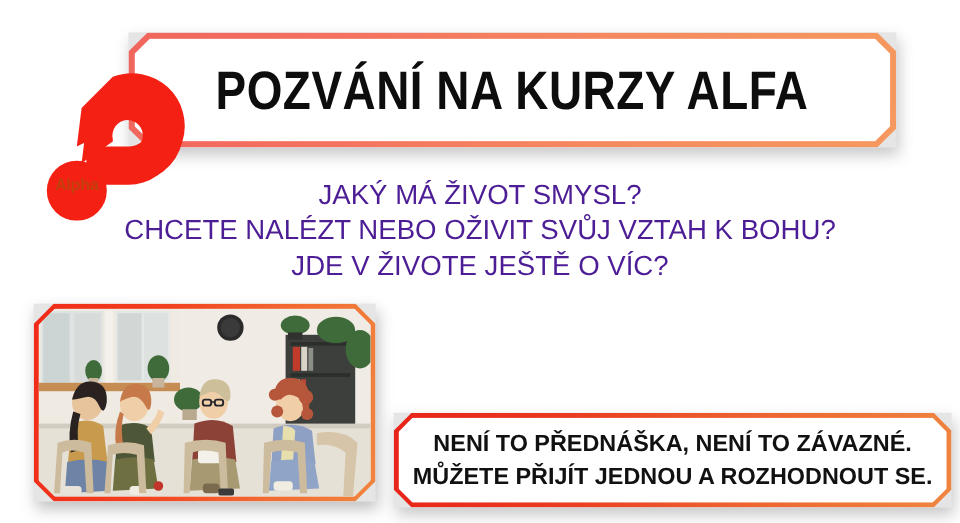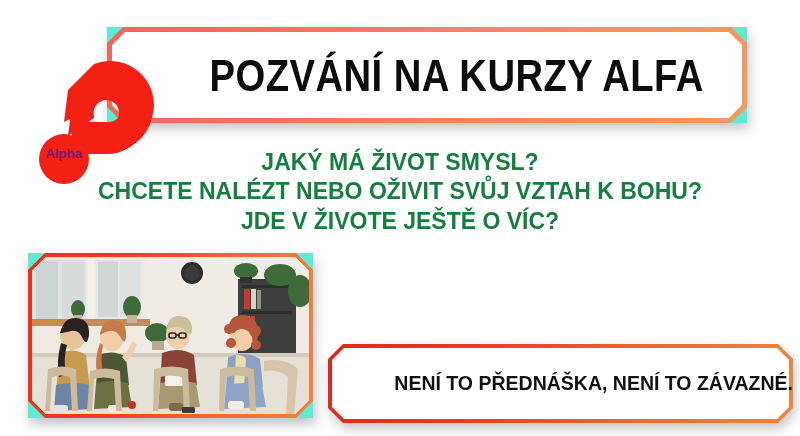--- a/index.html
+++ b/index.html
@@ -33,35 +33,35 @@
     height: 140px;
     z-index: 6;
   }
   .alpha-logo svg { display: block; width: 100%; height: 100%; }
   .alpha-wordmark {
     position: absolute;
     left: 36px;
     top: 146px;
     width: 56px;
     text-align: center;
-    color: #701a75;
+    color: #c2410c;
     font-size: 13.5px;
     font-weight: bold;
     letter-spacing: -0.2px;
     z-index: 7;
     pointer-events: none;
   }
 
   
   .frame {
     position: absolute;
-    background: #5eead4;
+    background: #e5e5e5;
     display: flex;
     align-items: center;
-    justify-content: flex-end;
+    justify-content: center;
     filter: drop-shadow(2px 6px 6px rgba(0,0,0,0.22));
   }
   .frame .border-layer {
     position: absolute;
     inset: 0;
     padding: 4px;
   }
   .frame .border-layer .outer {
     position: absolute;
     inset: 0;
@@ -107,22 +107,22 @@
   
   #questions {
     position: absolute;
     left: 0;
     top: 148px;
     width: 800px;
     text-align: center;
     z-index: 5;
   }
   #questions .q-line {
-    color: #15803d;
-    font-weight: bold;
+    color: #4c1d95;
+    font-weight: normal;
     line-height: 1.28;
     white-space: nowrap;
   }
   #questions .q-line.l1 { font-size: 23px; }
   #questions .q-line.l2 { font-size: 23px; }
   #questions .q-line.l3 { font-size: 23px; }
 
   
   #photo-frame {
     left: 28px;
@@ -151,21 +151,20 @@
     left: 328px;
     top: 254px;
     width: 458px;
     height: 77px;
   }
   #info-box-2 {
     left: 328px;
     top: 344px;
     width: 465px;
     height: 79px;
-    border-radius: 26px;
   }
   .info-frame .outer {
     background: linear-gradient(100deg, #E8231A 0%, #EA3A20 30%, #EE6530 65%, #EF8540 100%);
     clip-path: polygon(15px 0, calc(100% - 15px) 0, 100% 15px, 100% calc(100% - 15px),
                        calc(100% - 15px) 100%, 15px 100%, 0 calc(100% - 15px), 0 15px);
   }
   .info-frame .inner {
     inset: 4px;
     background: #ffffff;
     clip-path: polygon(12px 0, calc(100% - 12px) 0, 100% 12px, 100% calc(100% - 12px),
@@ -322,16 +321,17 @@
   </div>
 
 
   <div class="frame info-frame" id="info-box-2">
     <div class="border-layer">
       <div class="outer"></div>
       <div class="inner"></div>
     </div>
     <div class="content">
       <div class="line">NENÍ TO PŘEDNÁŠKA, NENÍ TO ZÁVAZNÉ.</div>
+      <div class="line">MŮŽETE PŘIJÍT JEDNOU A ROZHODNOUT SE.</div>
     </div>
   </div>
 
 </div>
 
 </body></html>

